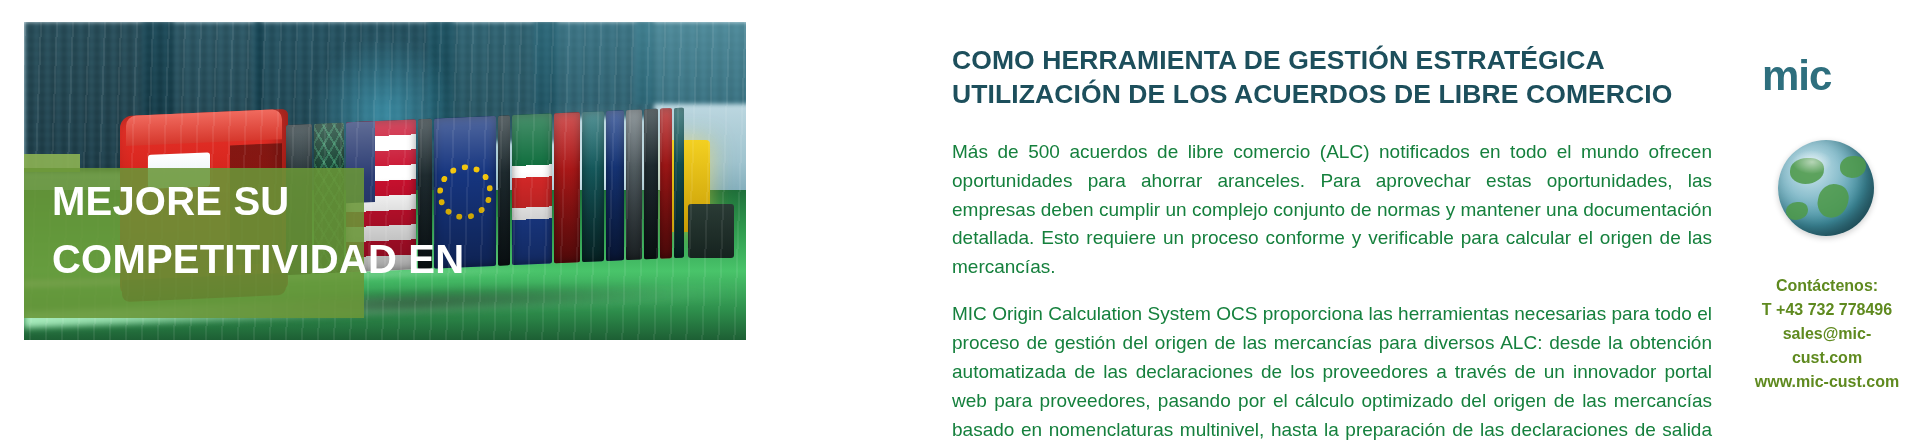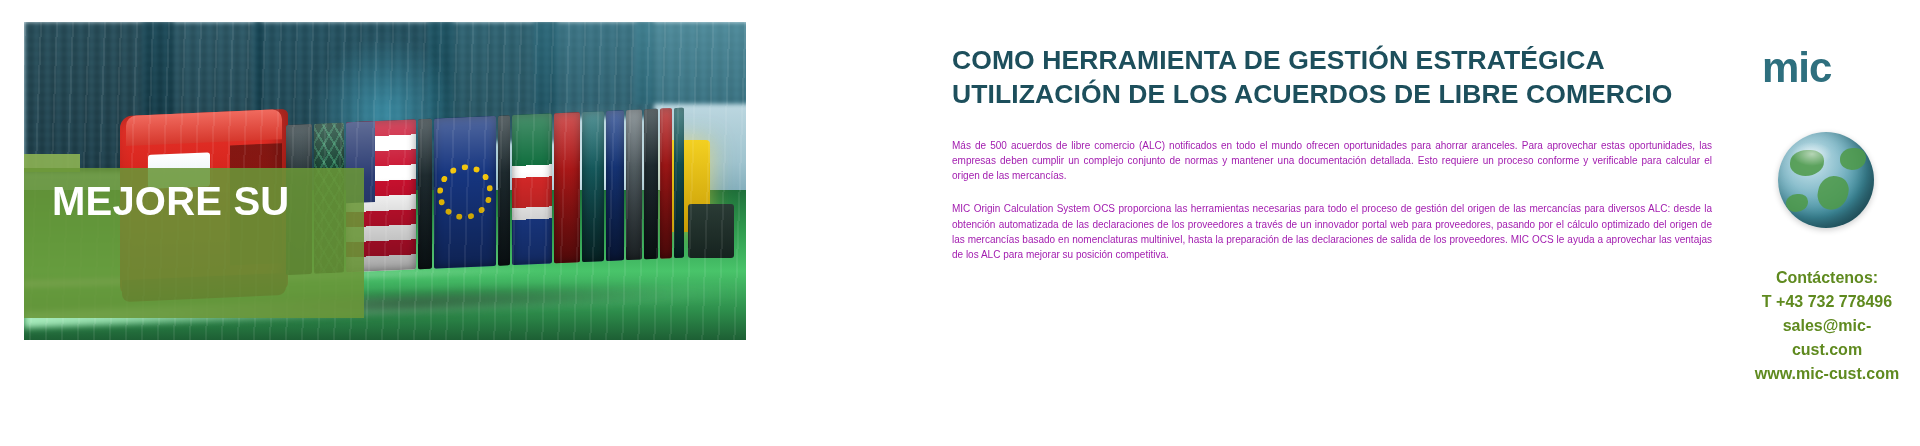--- a/index.html
+++ b/index.html
@@ -248,33 +248,33 @@
     color: #1d4f5c;
     font-size: 26.5px;
     line-height: 1.28;
     font-weight: bold;
     letter-spacing: .1px;
     text-transform: uppercase;
     margin: 0 0 26px 0;
   }
   .headline span { display: block; }
   .para {
-    color: #a21caf;
-    font-size: 10px;
+    color: #15803d;
+    font-size: 19px;
     line-height: 1.52;
     margin: 16px 0 18px 0;
     text-align: justify;
   }
   .para:last-child { margin-bottom: 0; }
   .para b { font-weight: normal; }
 
   
   .rail {
     position: absolute;
-    left: 1752px; top: 28px; width: 150px; height: 330px;
+    left: 1752px; top: 36px; width: 150px; height: 330px;
   }
   .logo {
     position: absolute;
     left: 10px; top: 18px;
     width: 132px; height: 44px;
   }
   .logo-text {
     font-size: 42px;
     font-weight: bold;
     color: #2e6f7e;
@@ -413,20 +413,21 @@
           </div>
       </div>
     </div>
 
     <div class="streaks"></div>
 
     <div class="greenbar-tab"></div>
     <div class="greenbar"></div>
     <div class="hero-title">
       <span>MEJORE SU</span>
+      <span>COMPETITIVIDAD EN</span>
     </div>
   </div>
 
   <div class="content">
     <h1 class="headline">
       <span>COMO HERRAMIENTA DE GESTIÓN ESTRATÉGICA</span>
       <span>UTILIZACIÓN DE LOS ACUERDOS DE LIBRE COMERCIO</span>
     </h1>
     <p class="para">Más de 500 acuerdos de libre comercio (ALC) notificados en todo el mundo ofrecen oportunidades para ahorrar aranceles. Para aprovechar estas oportunidades, las empresas deben cumplir un complejo conjunto de normas y mantener una documentación detallada. Esto requiere un proceso conforme y verificable para calcular el origen de las mercancías.</p>
     <p class="para"><b>MIC Origin Calculation System OCS</b><span> proporciona las herramientas necesarias para todo el proceso de gestión del origen de las mercancías para diversos ALC: desde la obtención automatizada de las declaraciones de los proveedores a través de un innovador portal web para proveedores, pasando por el cálculo optimizado del origen de las mercancías basado en nomenclaturas multinivel, hasta la preparación de las declaraciones de salida de los proveedores. MIC OCS le ayuda a aprovechar las ventajas de los ALC para mejorar su posición competitiva.</span></p>

